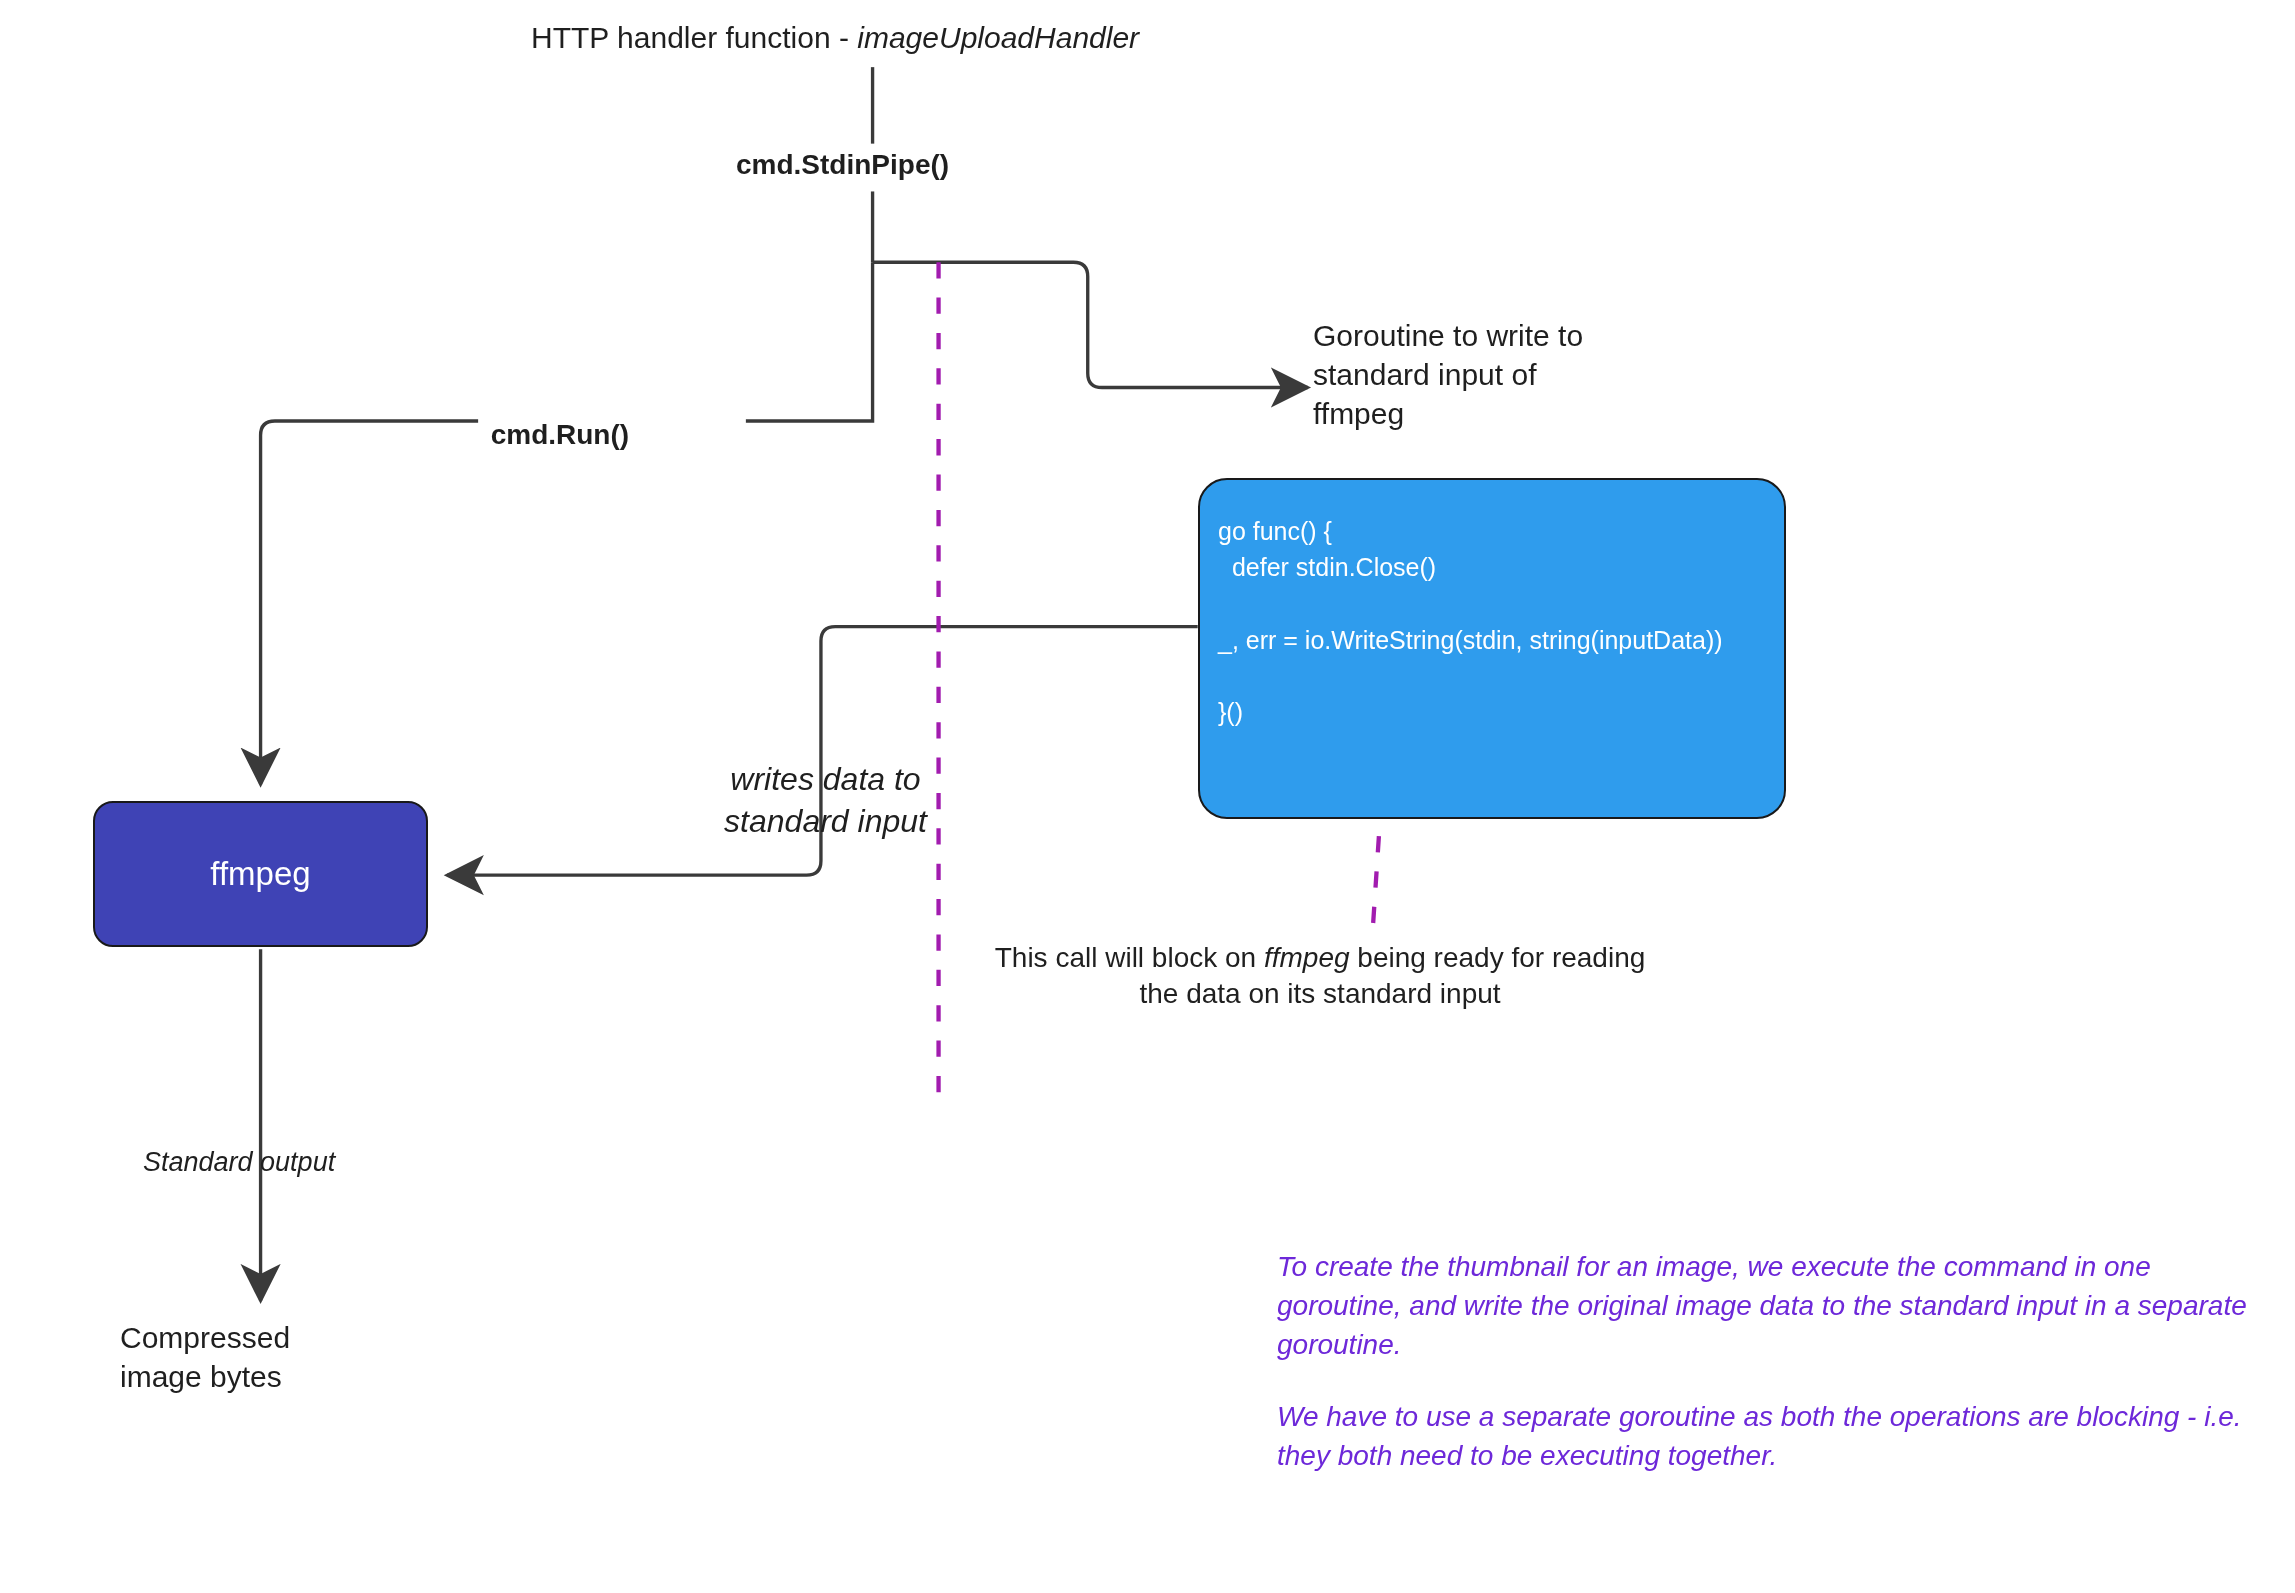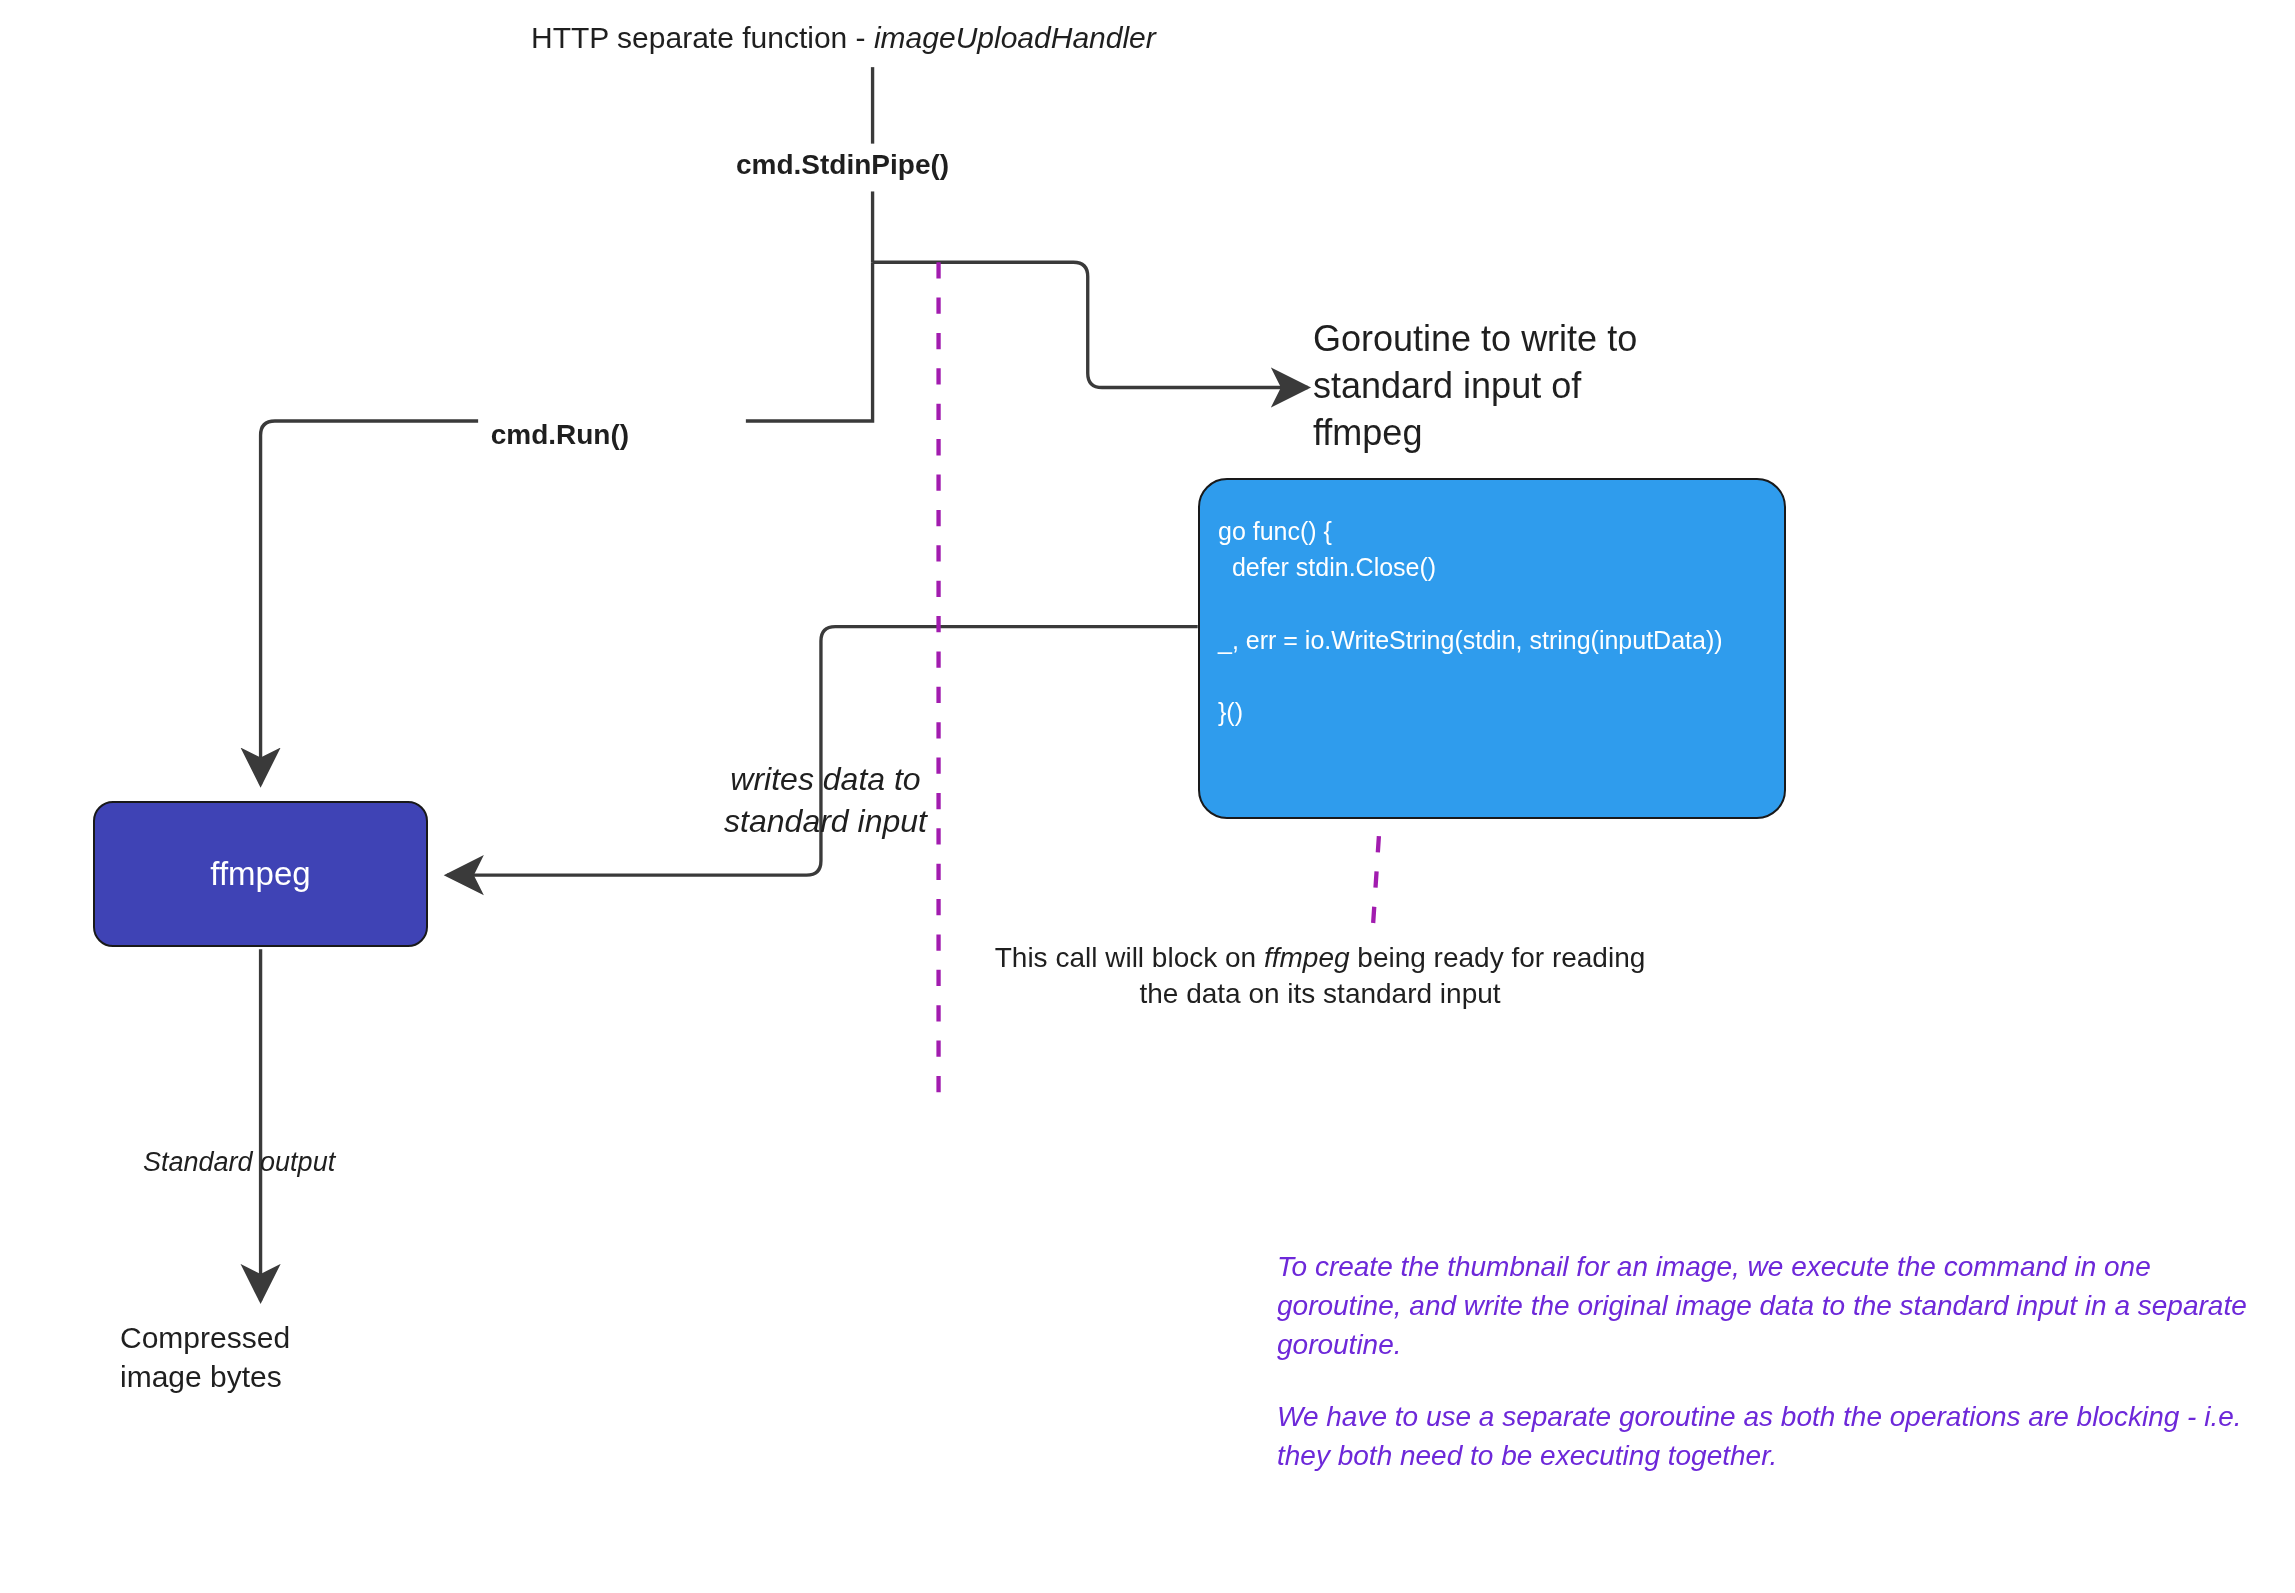--- a/index.html
+++ b/index.html
@@ -56,21 +56,21 @@
     font-size: 28px;
     font-weight: bold;
     white-space: nowrap;
     background: #ffffff;
     padding: 0 7.7px;
     text-align: right;
   }
   #goroutine-label {
     left: 1313px;
     top: 316px;
-    font-size: 36px;
+    font-size: 30px;
     width: 392px;
   }
   #block-read-label {
     left: 281px;
     top: 622px;
     font-size: 27px;
     font-style: italic;
     width: 454px;
   }
   #writes-data-label {
@@ -181,21 +181,21 @@
 
     <path d="M2505,1310 L1747,1310 Q1717,1310 1717,1340 L1717,1800 Q1717,1830 1687,1830 L935,1830" fill="none" stroke="#3a3a3a" stroke-width="7" marker-end="url(#arrow-dark)"></path>
 
     <path d="M545,1985 L545,2720" fill="none" stroke="#3a3a3a" stroke-width="7" marker-end="url(#arrow-dark)"></path>
 
     <path d="M1963,548 L1963,2288" fill="none" stroke="#a21caf" stroke-width="9" stroke-dasharray="34 40"></path>
 
     <path d="M2872,1930 L2905,1430" fill="none" stroke="#a21caf" stroke-width="9" stroke-dasharray="34 40" marker-end="url(#arrow-magenta)"></path>
   </svg>
 
-  <div class="lbl" id="title"><span>HTTP separate function - </span><span class="it">imageUploadHandler</span></div>
+  <div class="lbl" id="title"><span>HTTP handler function - </span><span class="it">imageUploadHandler</span></div>
 
   <div class="lbl" id="stdinpipe-label">cmd.StdinPipe()</div>
 
   <div class="lbl" id="cmdrun-label">cmd.Run()</div>
 
   <div class="lbl" id="goroutine-label">Goroutine to write to
 standard input of
 ffmpeg</div>
 
 

